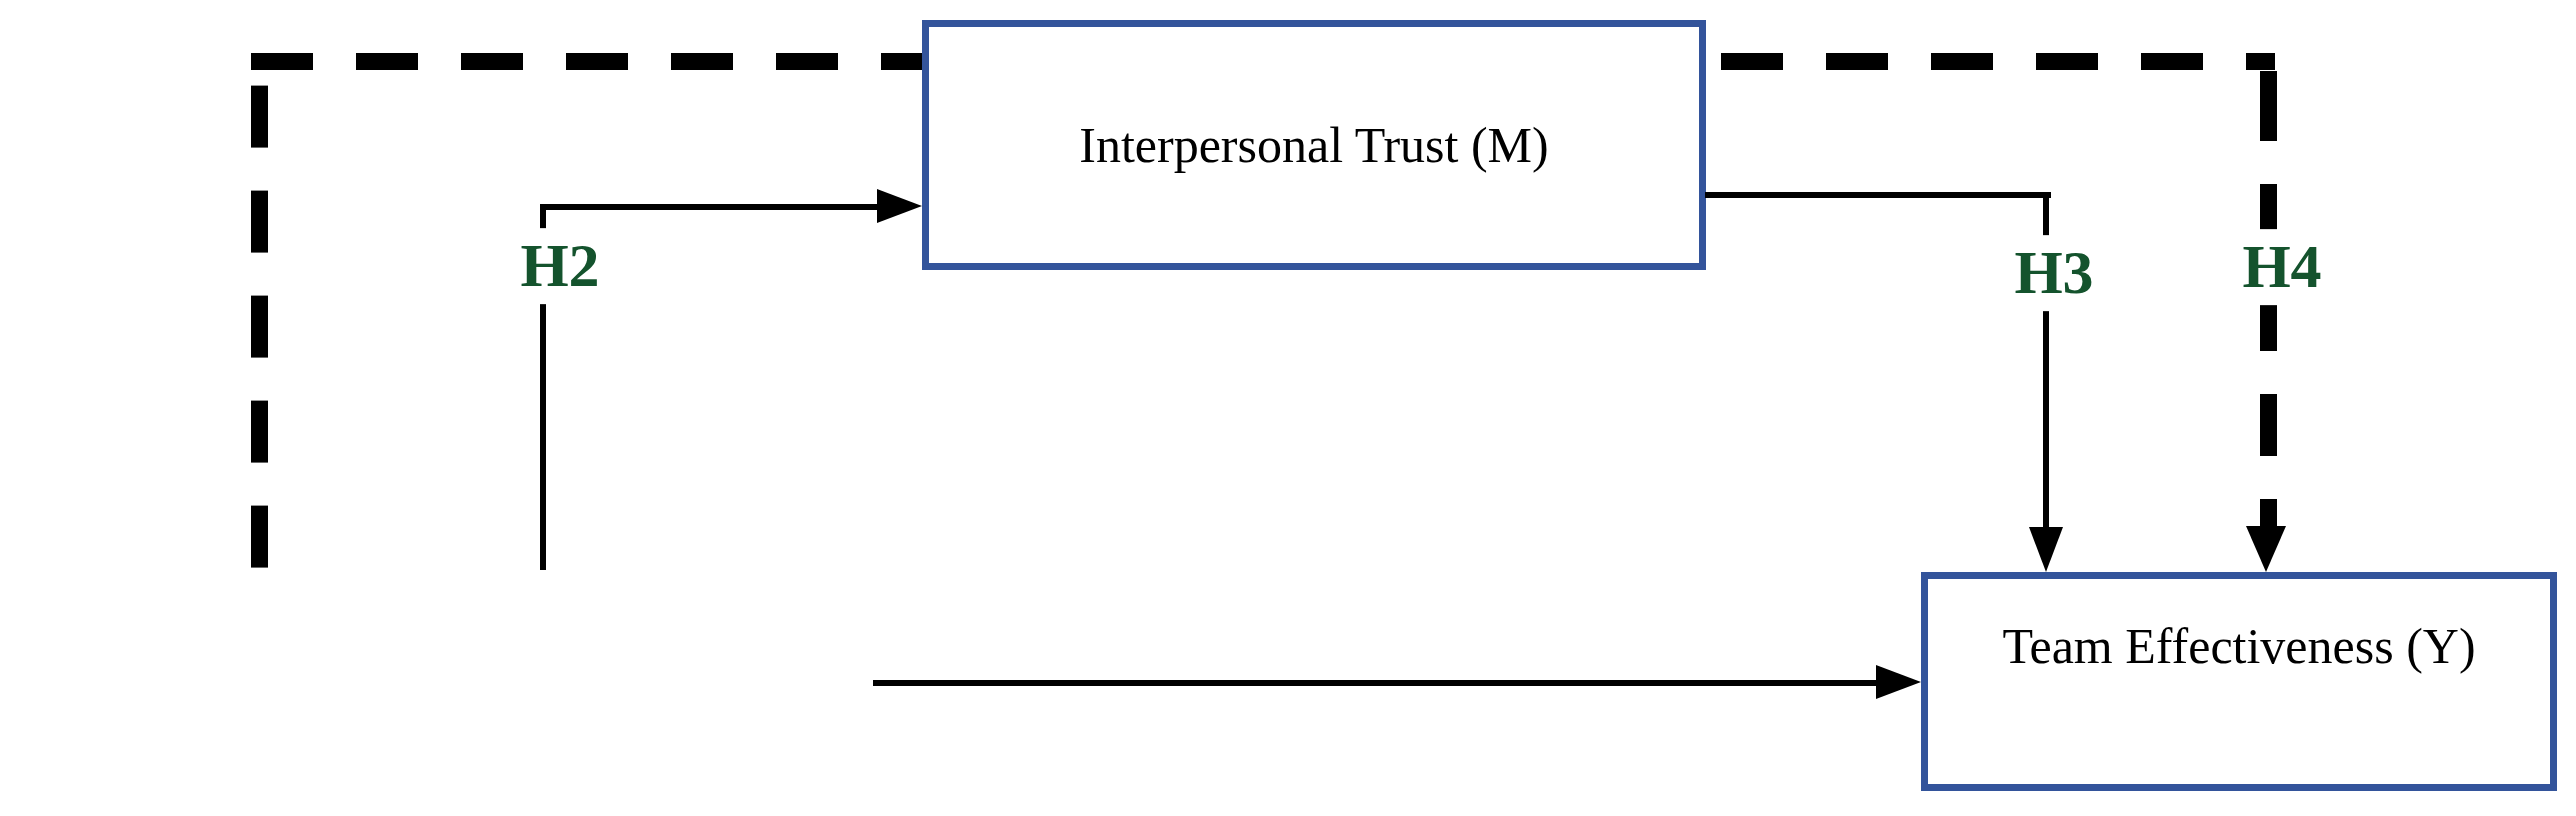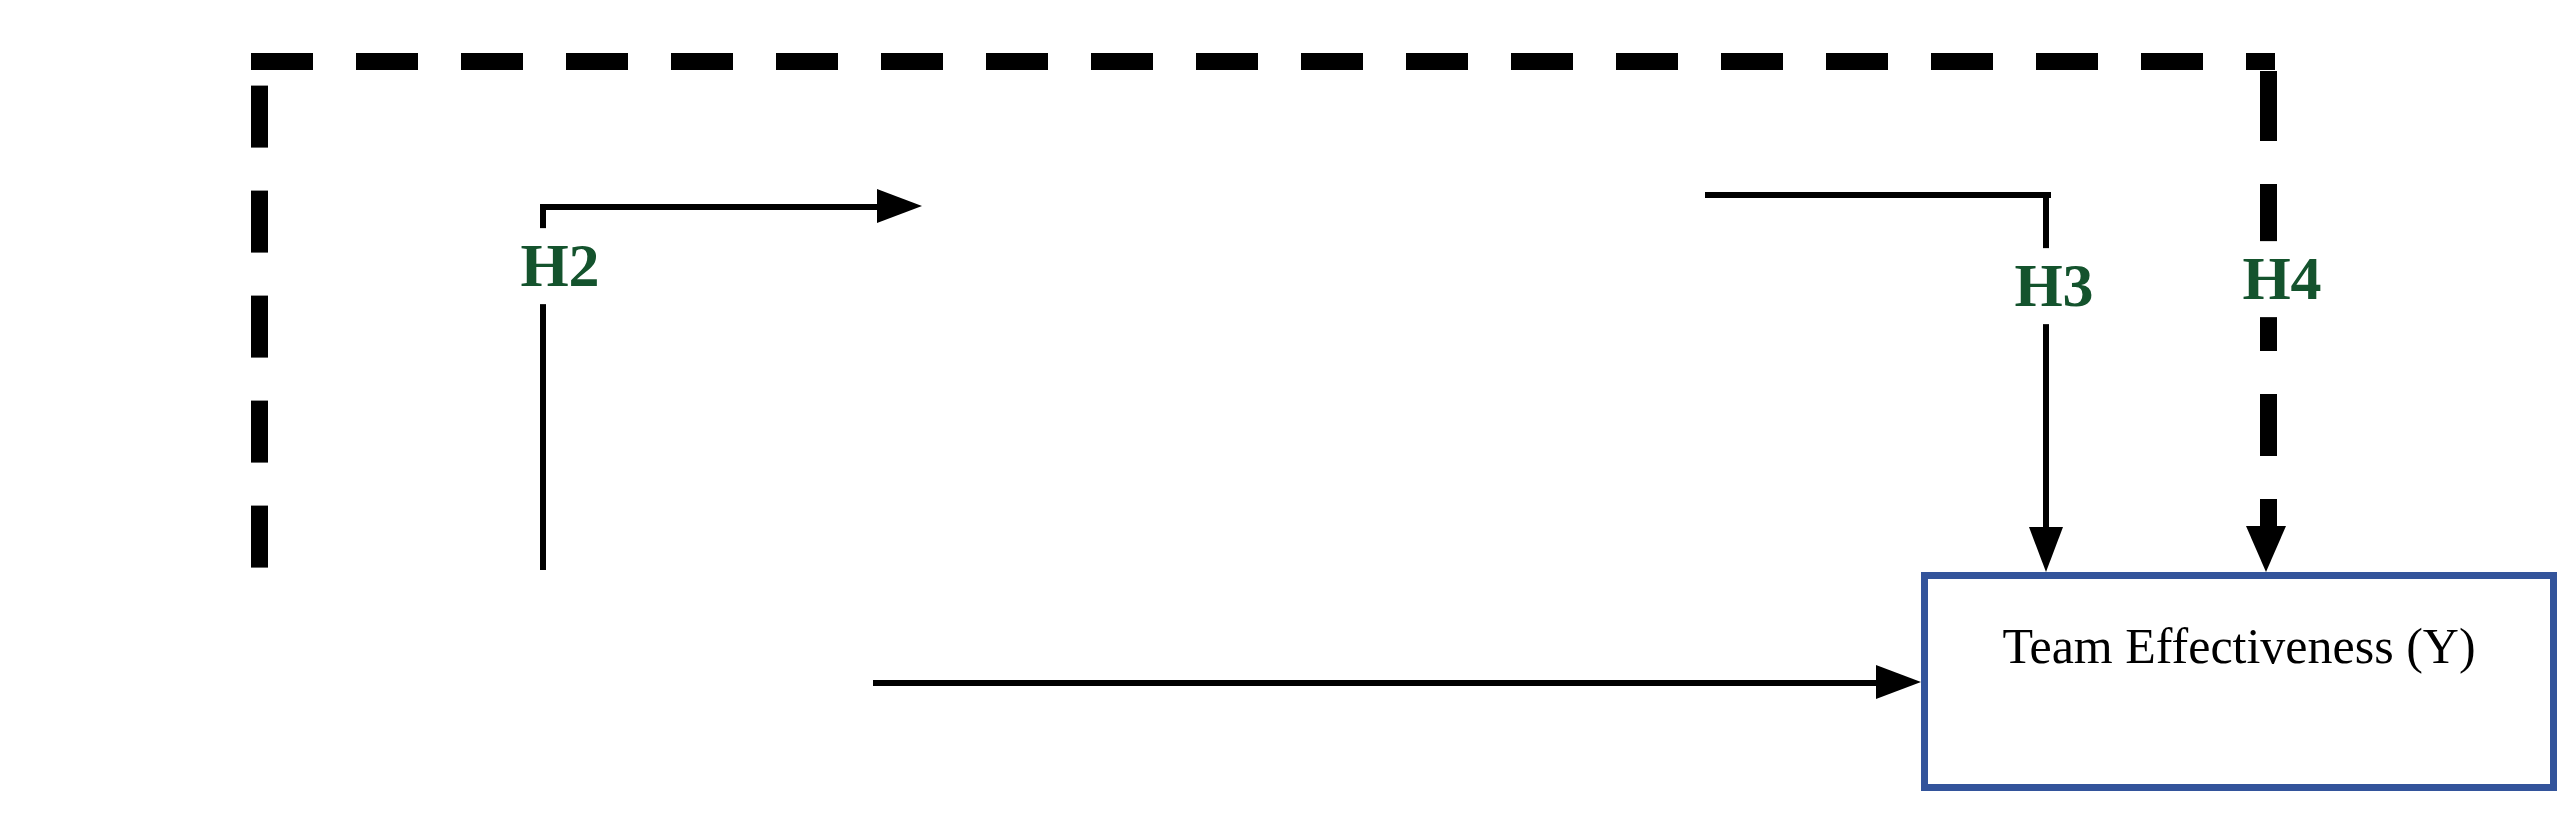--- a/index.html
+++ b/index.html
@@ -75,22 +75,22 @@
     transform: translate(-50%, -50%);
     background: var(--bg-c);
     color: #14532d;
     font-weight: bold;
     font-size: 62px;
     line-height: 1.06;
     white-space: nowrap;
   }
   #lab-h1 { left: 1402px; top: 681px; padding: 2.5px 28.5px; }
   #lab-h2 { left: 560px;  top: 266px;  padding: 5px 13.7px; }
-  #lab-h3 { left: 2054px; top: 286px;  padding: 5px 13.7px; text-align: right; }
-  #lab-h4 { left: 2282px; top: 267px;  padding: 5px 13.7px; margin-top: 12px; }
+  #lab-h3 { left: 2054px; top: 273px;  padding: 5px 13.7px; text-align: right; }
+  #lab-h4 { left: 2282px; top: 267px;  padding: 5px 13.7px; }
 </style>
 </head>
 <body>
 
 <div id="canvas">
 
   <div class="dash-h" id="h4-htop"></div>
   <div class="dash-v" id="h4-vleft"></div>
   <div class="dash-v" id="h4-vright"></div>
   <div class="head head-down" id="h4-head"></div>
@@ -99,20 +99,23 @@
   <div class="head head-right" id="h1-head"></div>
 
   <div class="sline" id="h2-vline"></div>
   <div class="sline" id="h2-hline"></div>
   <div class="head head-right" id="h2-head"></div>
 
   <div class="sline" id="h3-hline"></div>
   <div class="sline" id="h3-vline"></div>
   <div class="head head-down" id="h3-head"></div>
 
+  <div class="node" id="box-m">
+    <span>Interpersonal Trust (M)</span>
+  </div>
   <div class="node" id="box-y">
     <span>Team Effectiveness (Y)</span>
   </div>
 
   <div class="plabel" id="lab-h2">H2</div>
   <div class="plabel" id="lab-h3">H3</div>
   <div class="plabel" id="lab-h4">H4</div>
 
 </div>
 

